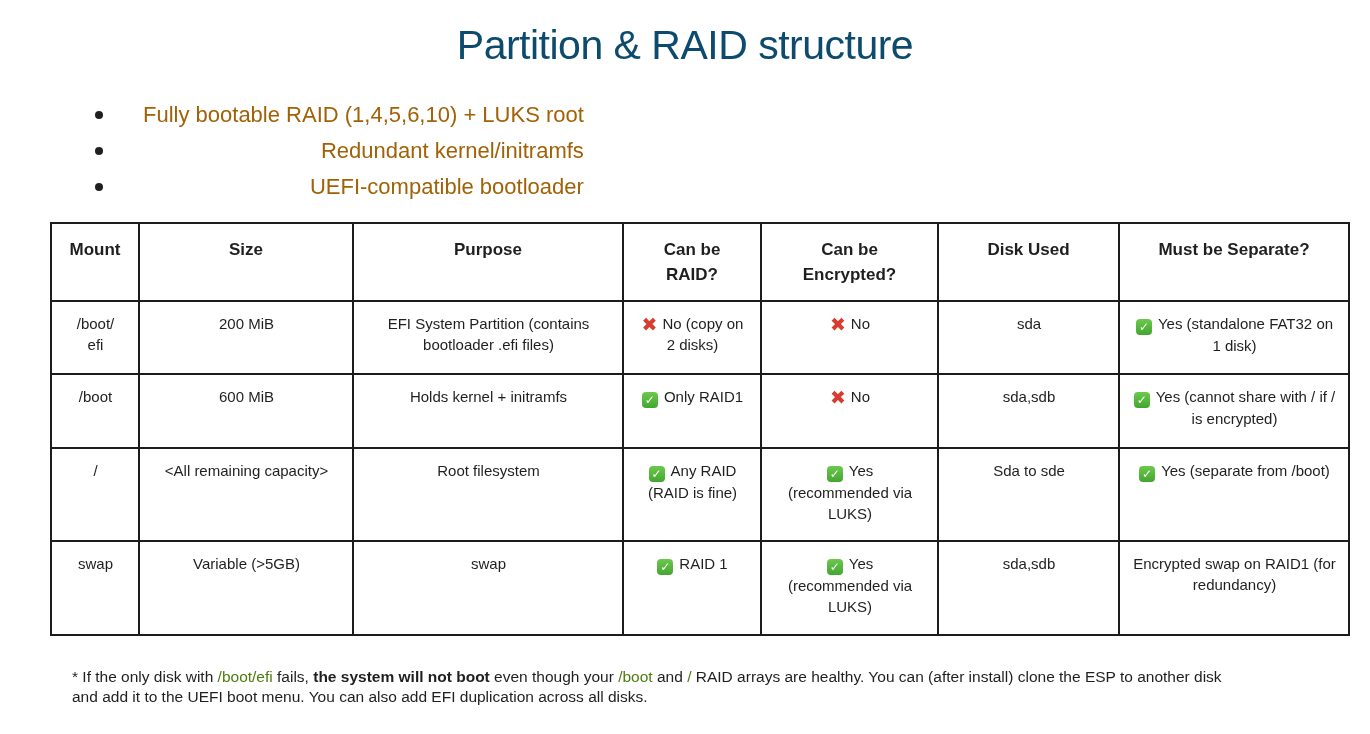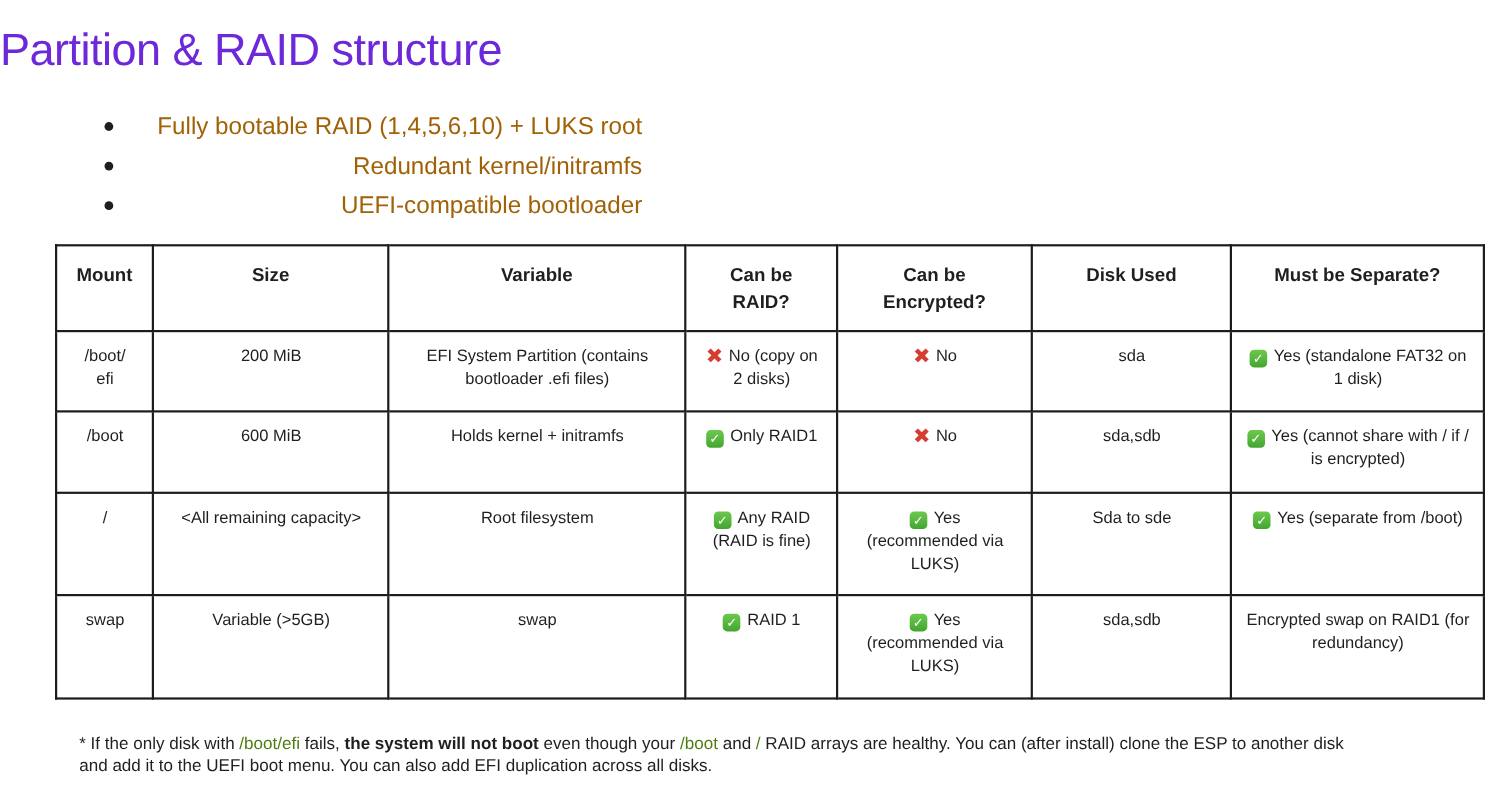--- a/index.html
+++ b/index.html
@@ -5,22 +5,22 @@
   html,body{margin:0;padding:0;}
   body{
     width:1370px;height:734px;background:#ffffff;
     font-family:"Liberation Sans","DejaVu Sans",sans-serif;
     color:#212121;overflow:hidden;
   }
   .slide{position:relative;width:1370px;height:734px;background:#fff;}
 
   .title{
     position:absolute;top:22px;left:0;width:1370px;
-    text-align:left;font-size:41px;font-weight:400;
-    letter-spacing:-0.5px;color:#6d28d9;margin:0;
+    text-align:center;font-size:41px;font-weight:400;
+    letter-spacing:-0.5px;color:#0c4a6e;margin:0;
   }
 
   .bullets{
     position:absolute;top:103px;left:95px;margin:0;padding:0;
     list-style:none;font-size:22px;color:#a16207;text-align:right;
   }
   .bullets li{
     position:relative;padding-left:48px;margin-bottom:13px;line-height:23px;
   }
   .bullets li .dot{
@@ -98,21 +98,21 @@
         <col style="width:270px">
       <col style="width:138px">
         <col style="width:177px">
         <col style="width:181px">
       <col style="width:230px">
     </colgroup>
     <thead>
       <tr class="hdr">
         <th>Mount</th>
         <th>Size</th>
-        <th>Variable</th>
+        <th>Purpose</th>
         <th>Can be
 RAID?</th>
         <th>Can be
 Encrypted?</th>
         <th>Disk Used</th>
         <th>Must be Separate?</th>
       </tr>
     </thead>
     <tbody id="table-body">
         <tr>

